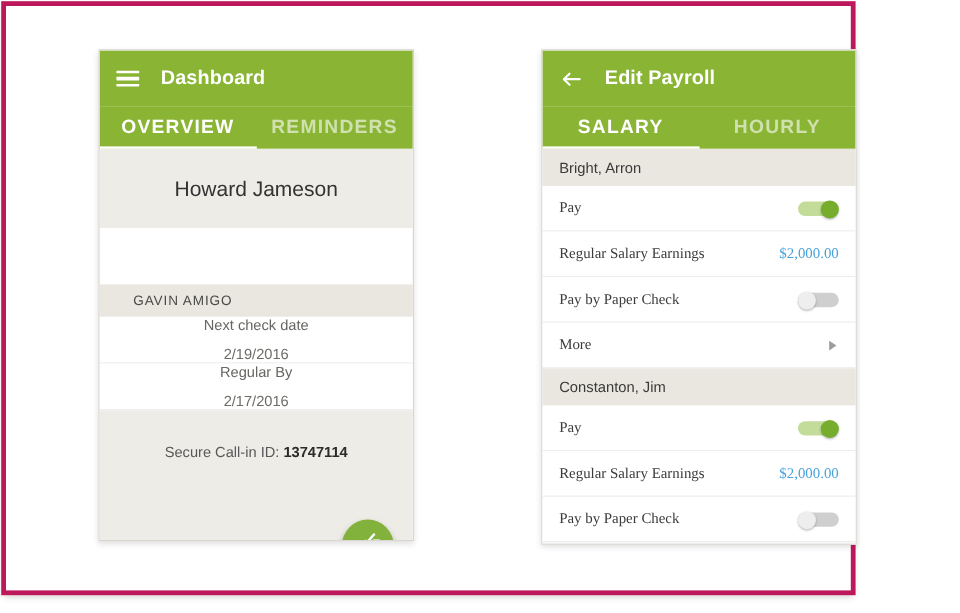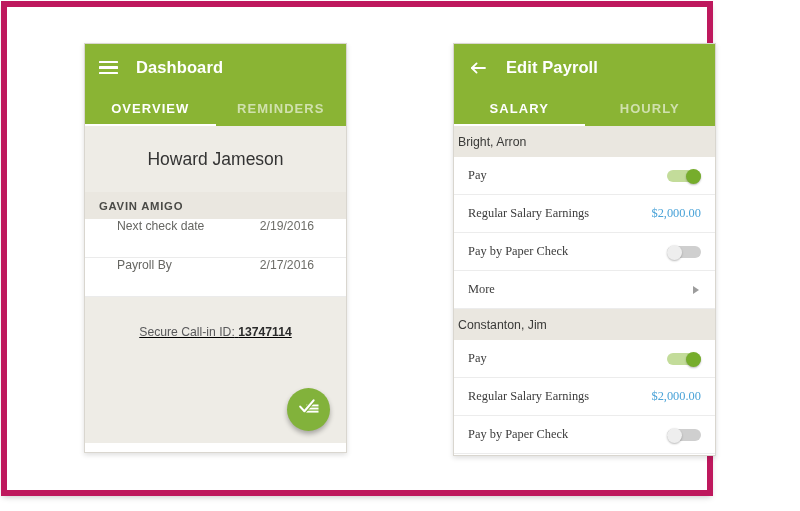--- a/index.html
+++ b/index.html
@@ -16,21 +16,21 @@
   }
 
   
   #page-frame {
     position: absolute;
     left: 1px;
     top: 1px;
     width: 712px;
     height: 495px;
     background: #ffffff;
-    border: 6px solid #be185d;
+    border: 4px solid #be185d;
     box-sizing: border-box;
     box-shadow: 0 3px 6px -2px rgba(0,0,0,0.22);
   }
 
   
   .phone {
     position: absolute;
     background: #ffffff;
     border: 1px solid #d9d6cf;
     box-sizing: border-box;
@@ -95,21 +95,21 @@
   .tabs {
     background: #8ab434;
     height: 35px;
     display: flex;
   }
   .tab {
     flex: 1 1 50%;
     display: flex;
     align-items: center;
     justify-content: center;
-    font-size: 13px;
+    font-size: 16px;
     letter-spacing: 1.05px;
     font-weight: bold;
     color: rgba(255,255,255,0.60);
     position: relative;
     cursor: pointer;
     box-sizing: border-box;
   }
   .tab.active {
     color: #ffffff;
   }
@@ -136,44 +136,46 @@
     line-height: 1.25;
   }
   .dash-welcome .w2 {
     font-size: 17.5px;
     color: #333333;
     line-height: 1.35;
     margin-top: 5px;
   }
   .section-head {
     background: #eae7e0;
-    padding: 8px 14px 7px 14px;
+    padding: 8px 14px 7px 28px;
     font-size: 11.3px;
-    font-weight: bold;
+    font-weight: normal;
     letter-spacing: 0.75px;
     color: #4a4a46;
+    margin-top: 47px;
   }
   .kv-row {
     display: flex;
+    align-items: center;
     justify-content: space-between;
-    padding: 0 32px;
+    padding: 0 14px;
     height: 38px;
     background: #ffffff;
     border-bottom: 1px solid #ebebeb;
     font-size: 12.2px;
     color: #666662;
+    flex-direction: column;
   }
   .kv-row .kv-value {
     color: #6d6d68;
   }
   .callin-area {
     background: #eeece6;
     height: 146px;
     position: relative;
-    text-decoration: underline;
   }
   .callin-text {
     text-align: center;
     padding-top: 28px;
     font-size: 12.2px;
     color: #58585a;
   }
   .callin-text b {
     color: #2b2b2b;
     font-weight: bold;
@@ -189,21 +191,21 @@
     box-shadow: 0 3px 5px rgba(0,0,0,0.3);
     display: flex;
     align-items: center;
     justify-content: center;
     cursor: pointer;
   }
 
   
   .emp-head {
     background: #eae7e0;
-    padding: 9px 14px 8px 4px;
+    padding: 9px 14px 8px 14px;
     font-size: 12.3px;
     color: #3a3a38;
   }
   .list-row {
     display: flex;
     align-items: center;
     justify-content: space-between;
     padding: 0 14px;
     height: 37px;
     background: #ffffff;
@@ -284,21 +286,21 @@
       <div class="w2">Howard Jameson</div>
     </div>
 
     <div class="section-head">GAVIN AMIGO</div>
 
     <div class="kv-row">
       <span>Next check date</span>
       <span class="kv-value">2/19/2016</span>
     </div>
     <div class="kv-row">
-      <span>Payroll By</span>
+      <span>Regular By</span>
       <span class="kv-value">2/17/2016</span>
     </div>
 
     <div class="callin-area">
       <div class="callin-text">
         <span>Secure Call-in ID:</span>
         <b>13747114</b>
       </div>
       <div class="fab">
         <span>

